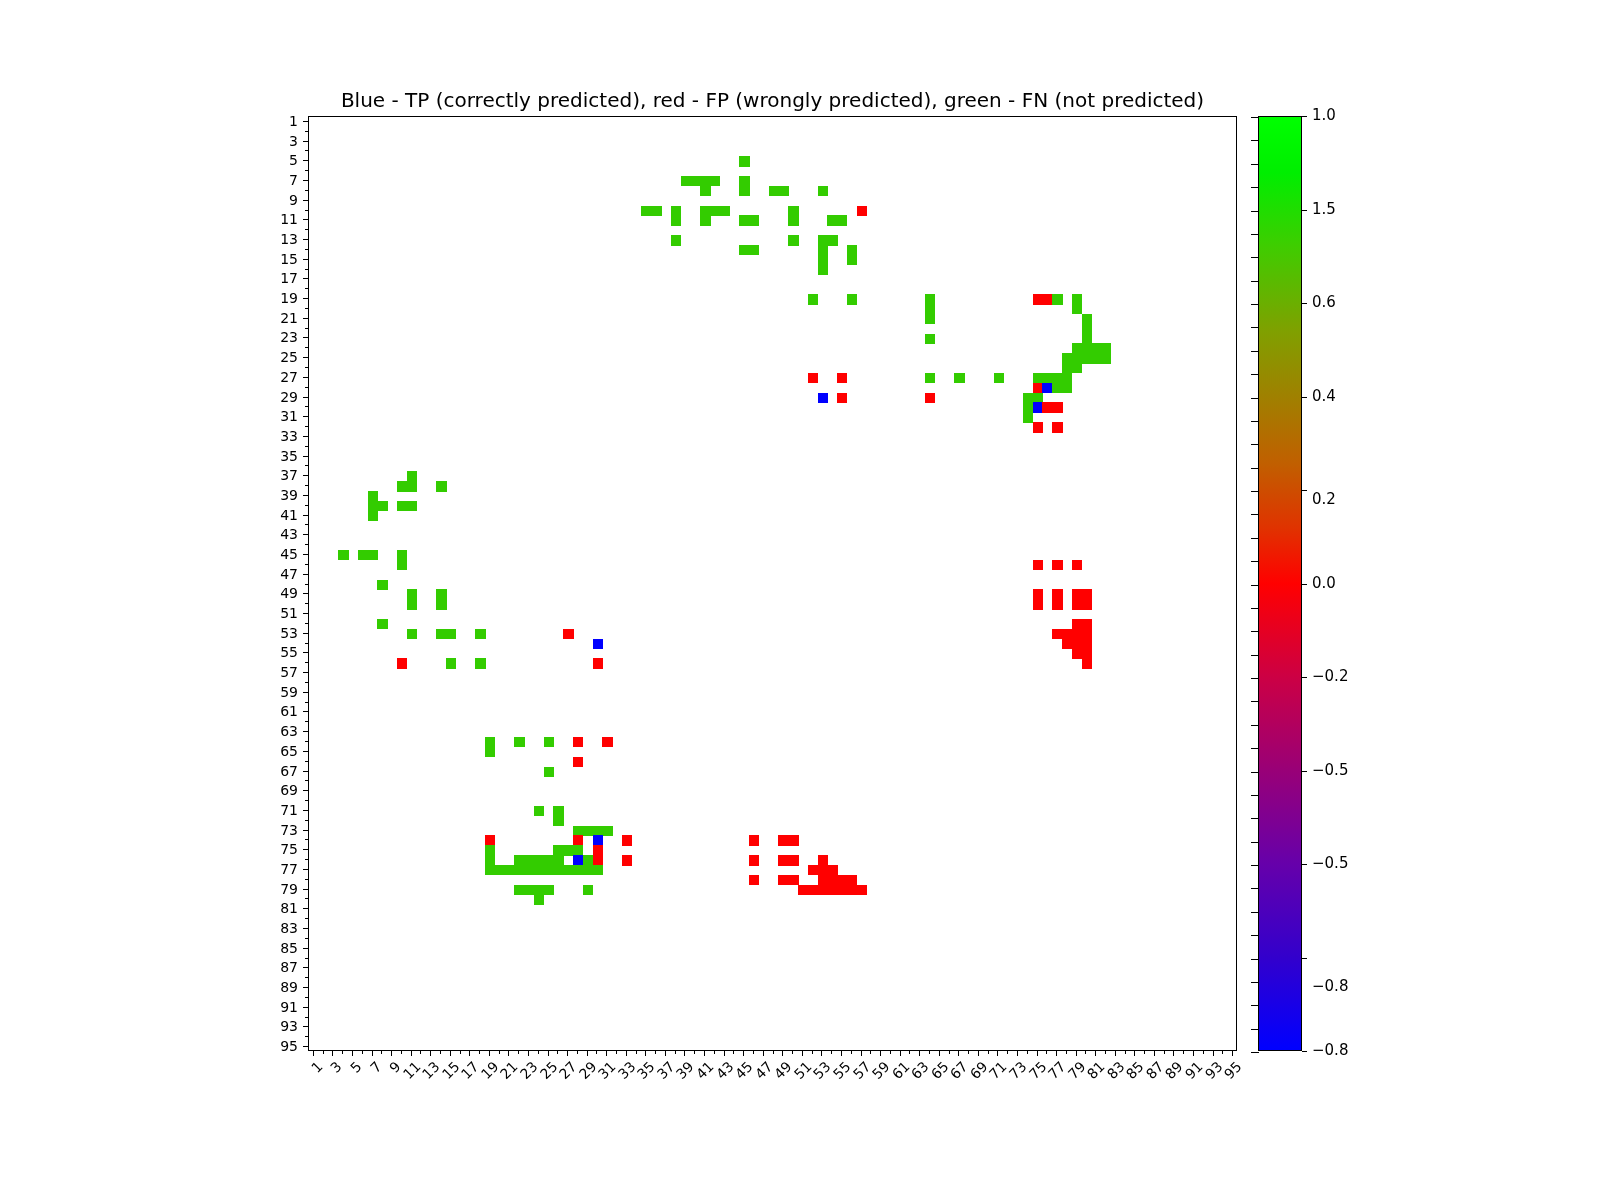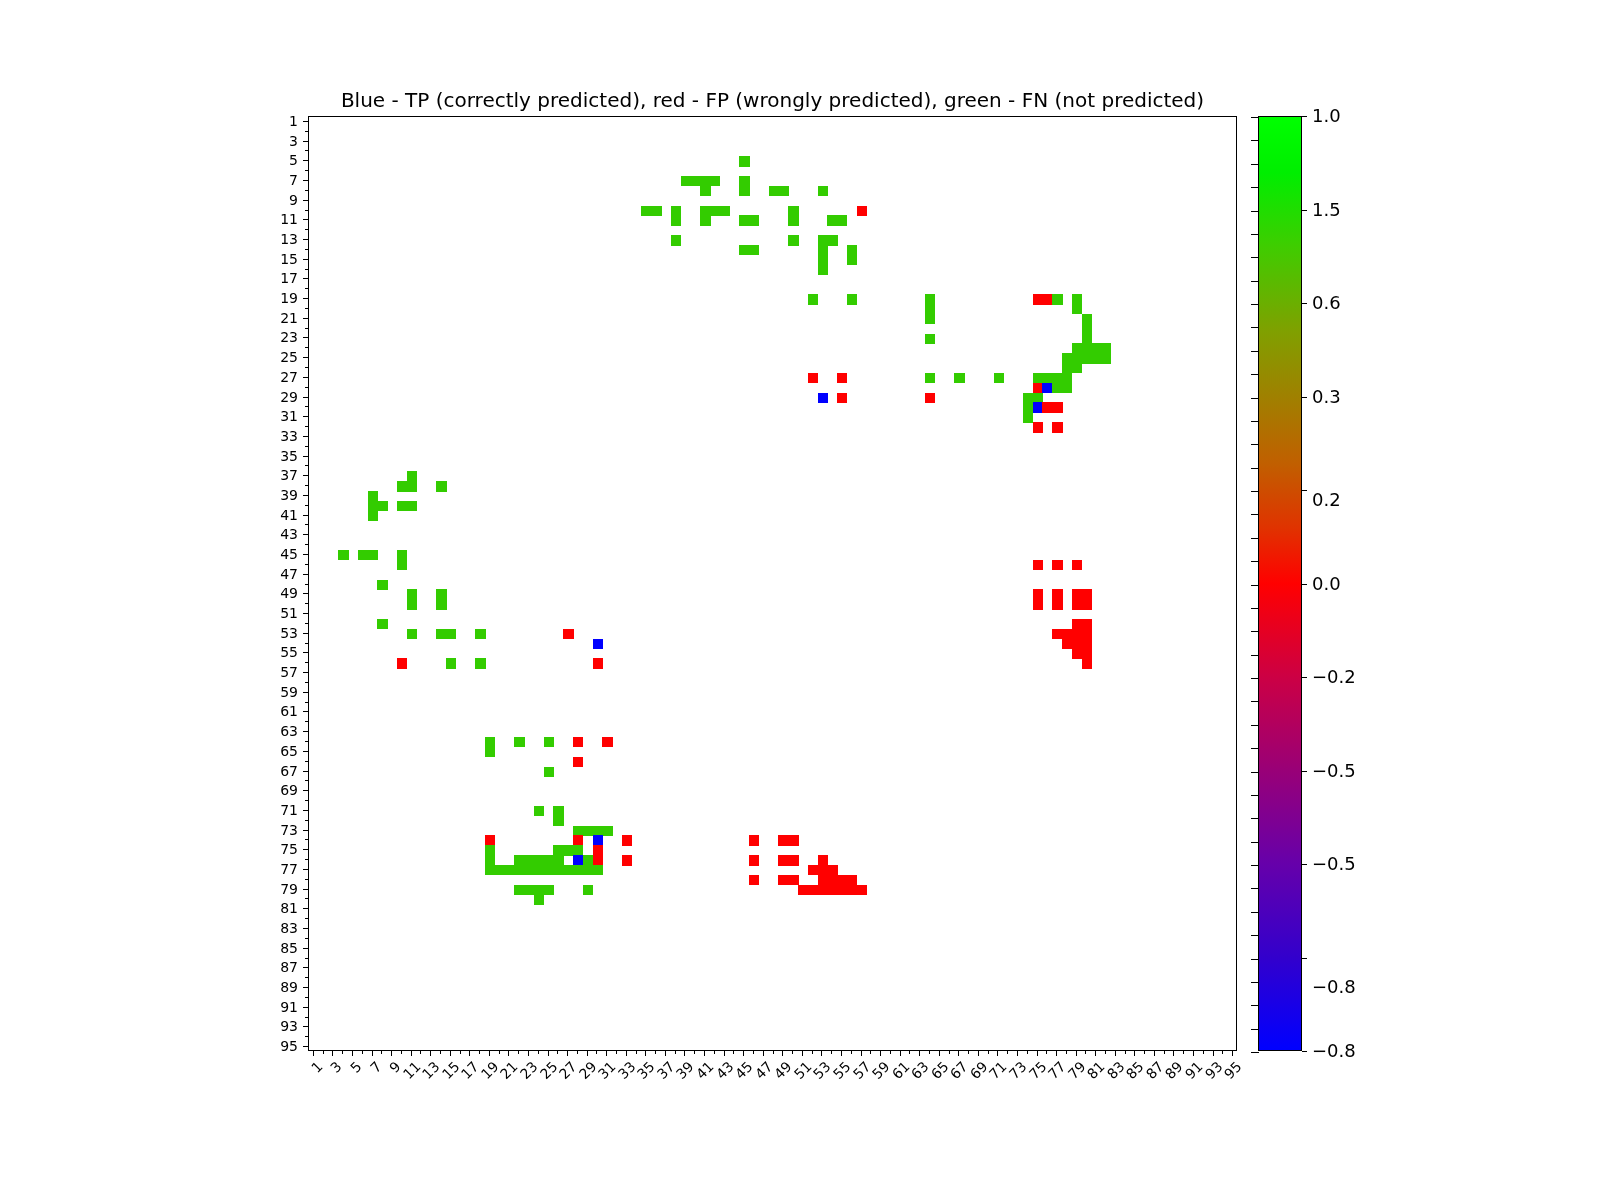--- a/index.html
+++ b/index.html
@@ -119,21 +119,21 @@
   .cbtick-mark {
     position: absolute;
     left: 44px;
     width: 5px;
     height: 1px;
     background: #000;
   }
   .cbtick-label {
     position: absolute;
     left: 54px;
-    font-size: 18px;
+    font-size: 15px;
     line-height: 15px;
     white-space: nowrap;
   }
   .cb-spine-ticks {
     position: absolute;
     left: -8px;
     top: 0;
     width: 8px;
     height: 935px;
   }
@@ -715,21 +715,21 @@
         </div>
     </div>
     <div id="cb-ticks">
         <div class="cbtick-mark" style="top: 0px;"></div>
         <div class="cbtick-label" style="top: -8px;">1.0</div>
         <div class="cbtick-mark" style="top: 93.5px;"></div>
         <div class="cbtick-label" style="top: 85.5px;">1.5</div>
         <div class="cbtick-mark" style="top: 187px;"></div>
         <div class="cbtick-label" style="top: 179px;">0.6</div>
         <div class="cbtick-mark" style="top: 280.5px;"></div>
-        <div class="cbtick-label" style="top: 272.5px;">0.3</div>
+        <div class="cbtick-label" style="top: 272.5px;">0.4</div>
         <div class="cbtick-mark" style="top: 374px;"></div>
         <div class="cbtick-label" style="top: 376px;">0.2</div>
         <div class="cbtick-mark" style="top: 467.5px;"></div>
         <div class="cbtick-label" style="top: 459.5px;">0.0</div>
         <div class="cbtick-mark" style="top: 561px;"></div>
         <div class="cbtick-label" style="top: 553px;">−0.2</div>
         <div class="cbtick-mark" style="top: 654.5px;"></div>
         <div class="cbtick-label" style="top: 646.5px;">−0.5</div>
         <div class="cbtick-mark" style="top: 748px;"></div>
         <div class="cbtick-label" style="top: 740px;">−0.5</div>

